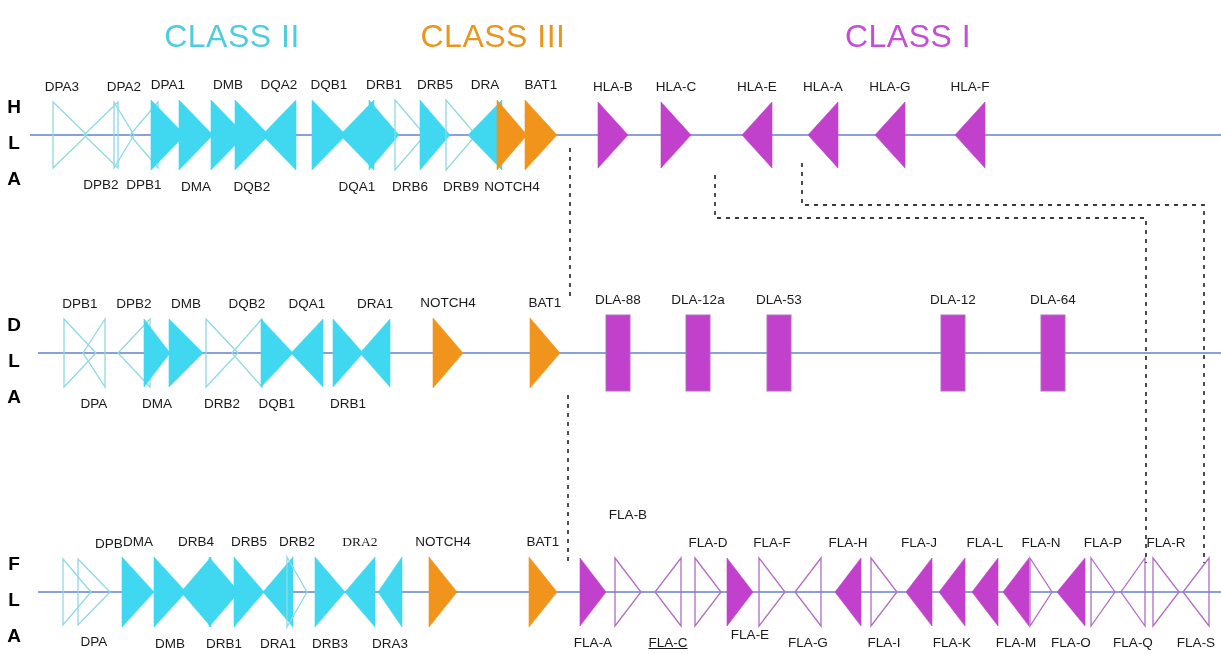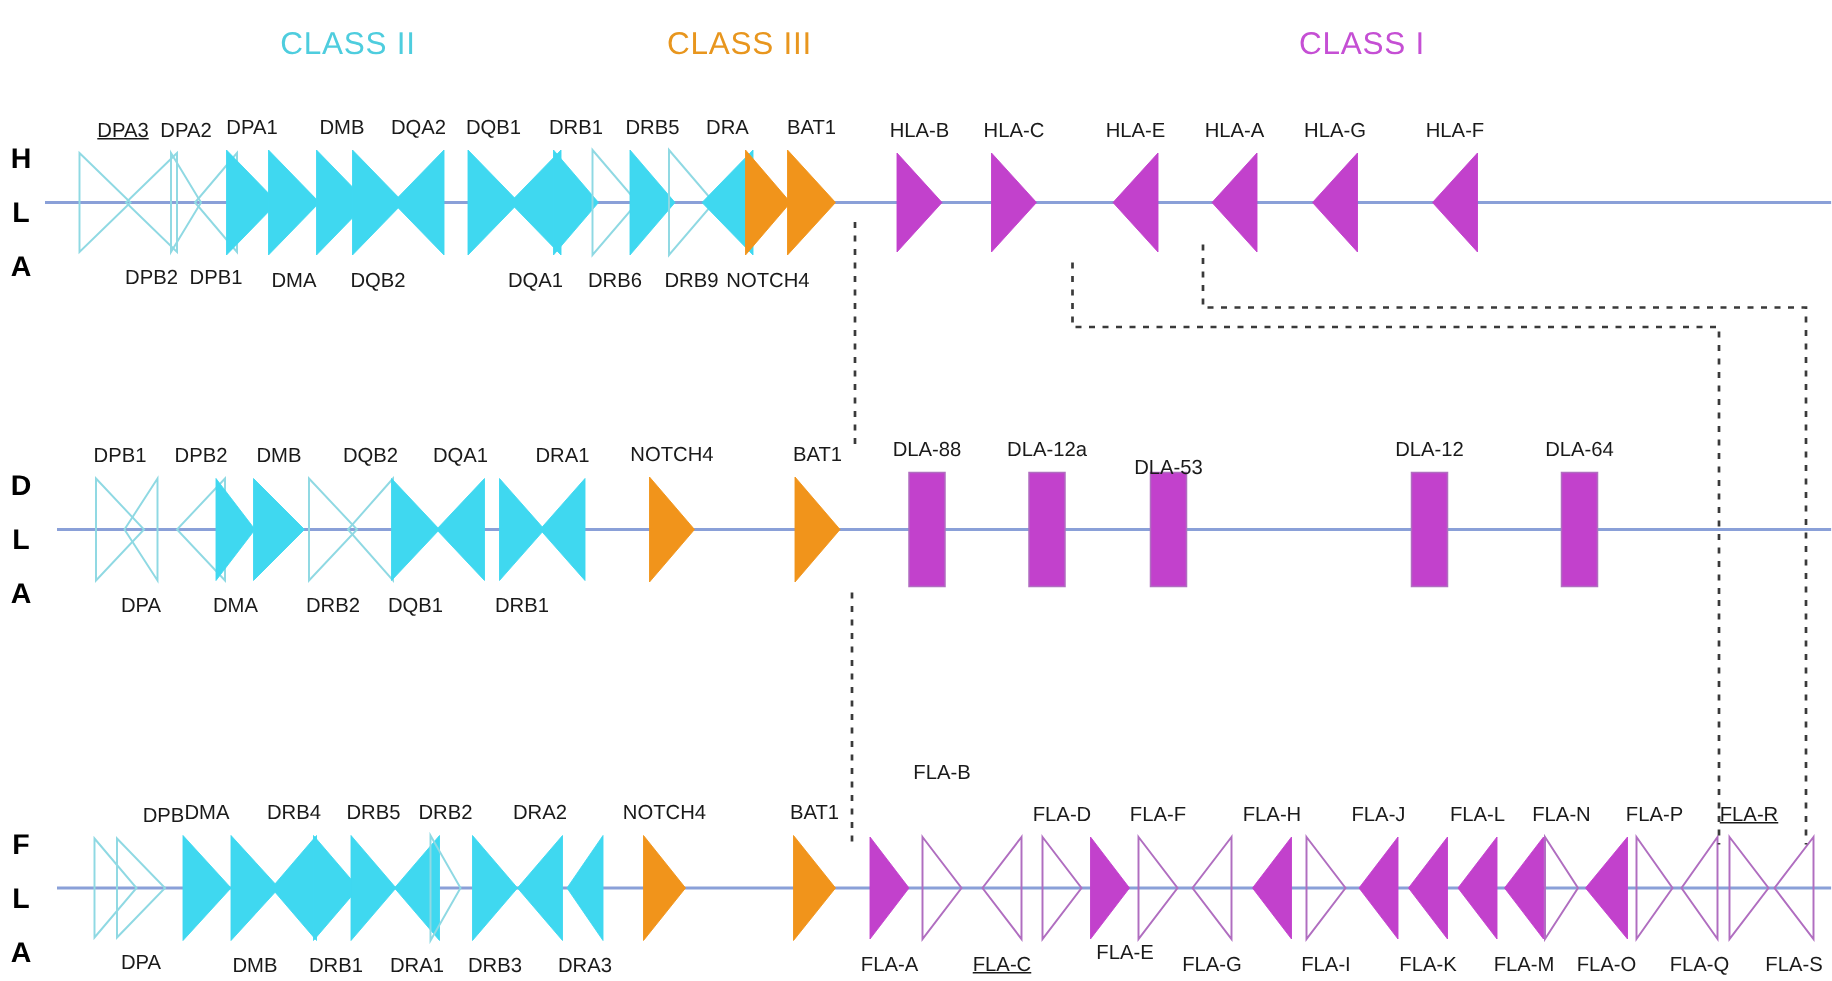--- a/index.html
+++ b/index.html
@@ -10,21 +10,21 @@
   }
   #stage {
     position: relative;
     width: 1221px;
     height: 654px;
     background: #ffffff;
     overflow: hidden;
   }
   .class-header {
     position: absolute;
-    font-size: 21px;
+    font-size: 32px;
     font-weight: 400;
     letter-spacing: 0.5px;
     white-space: nowrap;
     user-select: none;
   }
   .row-label {
     position: absolute;
     font-size: 19px;
     font-weight: bold;
     color: #000000;
@@ -72,21 +72,21 @@
   <div id="rows">
       <div class="row-label" style="left: 3px; top: 97px;">H</div>
       <div class="row-label" style="left: 3px; top: 133px;">L</div>
       <div class="row-label" style="left: 3px; top: 169px;">A</div>
       <div class="axis-line" style="left: 30px; width: 1191px; top: 134px;"></div>
       <div class="gene-shape" style="left: 70px; top: 102px;">
         <svg width="34" height="66" viewBox="0 0 34 66">
           <polygon points="0,0 34,33 0,66" fill="none" stroke="#8fd9e3" stroke-width="1.3" stroke-linejoin="miter"></polygon>
         </svg>
       </div>
-      <div class="gene-label" style="left: 82px; top: 80px; text-decoration: underline;">DPA3</div>
+      <div class="gene-label" style="left: 62px; top: 80px;">DPA3</div>
       <div class="gene-shape" style="left: 101px; top: 102px;">
         <svg width="34" height="66" viewBox="0 0 34 66">
           <polygon points="34,0 0,33 34,66" fill="none" stroke="#8fd9e3" stroke-width="1.3" stroke-linejoin="miter"></polygon>
         </svg>
       </div>
       <div class="gene-label" style="left: 101px; top: 178px;">DPB2</div>
       <div class="gene-shape" style="left: 124px; top: 102px;">
         <svg width="20" height="66" viewBox="0 0 20 66">
           <polygon points="0,0 20,33 0,66" fill="none" stroke="#8fd9e3" stroke-width="1.3" stroke-linejoin="miter"></polygon>
         </svg>
@@ -310,21 +310,21 @@
         <svg width="24" height="76" viewBox="0 0 24 76">
           <rect x="0" y="0" width="24" height="76" fill="#c241cc" stroke="#b06ec0" stroke-width="1"></rect>
         </svg>
       </div>
       <div class="gene-label" style="left: 698px; top: 293px;">DLA-12a</div>
       <div class="gene-shape" style="left: 779px; top: 315px;">
         <svg width="24" height="76" viewBox="0 0 24 76">
           <rect x="0" y="0" width="24" height="76" fill="#c241cc" stroke="#b06ec0" stroke-width="1"></rect>
         </svg>
       </div>
-      <div class="gene-label" style="left: 779px; top: 293px; margin-top: 12px;">DLA-53</div>
+      <div class="gene-label" style="left: 779px; top: 293px;">DLA-53</div>
       <div class="gene-shape" style="left: 953px; top: 315px;">
         <svg width="24" height="76" viewBox="0 0 24 76">
           <rect x="0" y="0" width="24" height="76" fill="#c241cc" stroke="#b06ec0" stroke-width="1"></rect>
         </svg>
       </div>
       <div class="gene-label" style="left: 953px; top: 293px;">DLA-12</div>
       <div class="gene-shape" style="left: 1053px; top: 315px;">
         <svg width="24" height="76" viewBox="0 0 24 76">
           <rect x="0" y="0" width="24" height="76" fill="#c241cc" stroke="#b06ec0" stroke-width="1"></rect>
         </svg>
@@ -392,21 +392,21 @@
         <svg width="30" height="70" viewBox="0 0 30 70">
           <polygon points="0,0 30,35 0,70" fill="#3fd8f0" stroke="#3fd8f0" stroke-width="0.6" stroke-linejoin="miter"></polygon>
         </svg>
       </div>
       <div class="gene-label" style="left: 330px; top: 637px;">DRB3</div>
       <div class="gene-shape" style="left: 360px; top: 557px;">
         <svg width="30" height="70" viewBox="0 0 30 70">
           <polygon points="30,0 0,35 30,70" fill="#3fd8f0" stroke="#3fd8f0" stroke-width="0.6" stroke-linejoin="miter"></polygon>
         </svg>
       </div>
-      <div class="gene-label" style="left: 360px; top: 535px;">DRA2</div>
+      <div class="gene-label" style="left: 360px; top: 535px; font-family: Liberation Serif, serif;">DRA2</div>
       <div class="gene-shape" style="left: 390px; top: 557px;">
         <svg width="24" height="70" viewBox="0 0 24 70">
           <polygon points="24,0 0,35 24,70" fill="#3fd8f0" stroke="#3fd8f0" stroke-width="0.6" stroke-linejoin="miter"></polygon>
         </svg>
       </div>
       <div class="gene-label" style="left: 390px; top: 637px;">DRA3</div>
       <div class="gene-shape" style="left: 443px; top: 557px;">
         <svg width="28" height="70" viewBox="0 0 28 70">
           <polygon points="0,0 28,35 0,70" fill="#f1941b" stroke="#f1941b" stroke-width="0.6" stroke-linejoin="miter"></polygon>
         </svg>
@@ -518,21 +518,21 @@
         <svg width="24" height="68" viewBox="0 0 24 68">
           <polygon points="24,0 0,34 24,68" fill="none" stroke="#b06ec0" stroke-width="1.3" stroke-linejoin="miter"></polygon>
         </svg>
       </div>
       <div class="gene-label" style="left: 1133px; top: 636px;">FLA-Q</div>
       <div class="gene-shape" style="left: 1166px; top: 558px;">
         <svg width="26" height="68" viewBox="0 0 26 68">
           <polygon points="0,0 26,34 0,68" fill="none" stroke="#b06ec0" stroke-width="1.3" stroke-linejoin="miter"></polygon>
         </svg>
       </div>
-      <div class="gene-label" style="left: 1166px; top: 536px; text-decoration: underline;">FLA-R</div>
+      <div class="gene-label" style="left: 1166px; top: 536px;">FLA-R</div>
       <div class="gene-shape" style="left: 1196px; top: 558px;">
         <svg width="26" height="68" viewBox="0 0 26 68">
           <polygon points="26,0 0,34 26,68" fill="none" stroke="#b06ec0" stroke-width="1.3" stroke-linejoin="miter"></polygon>
         </svg>
       </div>
       <div class="gene-label" style="left: 1196px; top: 636px;">FLA-S</div>
     </div>
 
   <svg class="dash-svg" id="connectors" viewBox="0 0 1221 654" preserveAspectRatio="none">
       <polyline points="570,148 570,300" fill="none" stroke="#3a3a3a" stroke-width="1.8" stroke-dasharray="4,5"></polyline>

